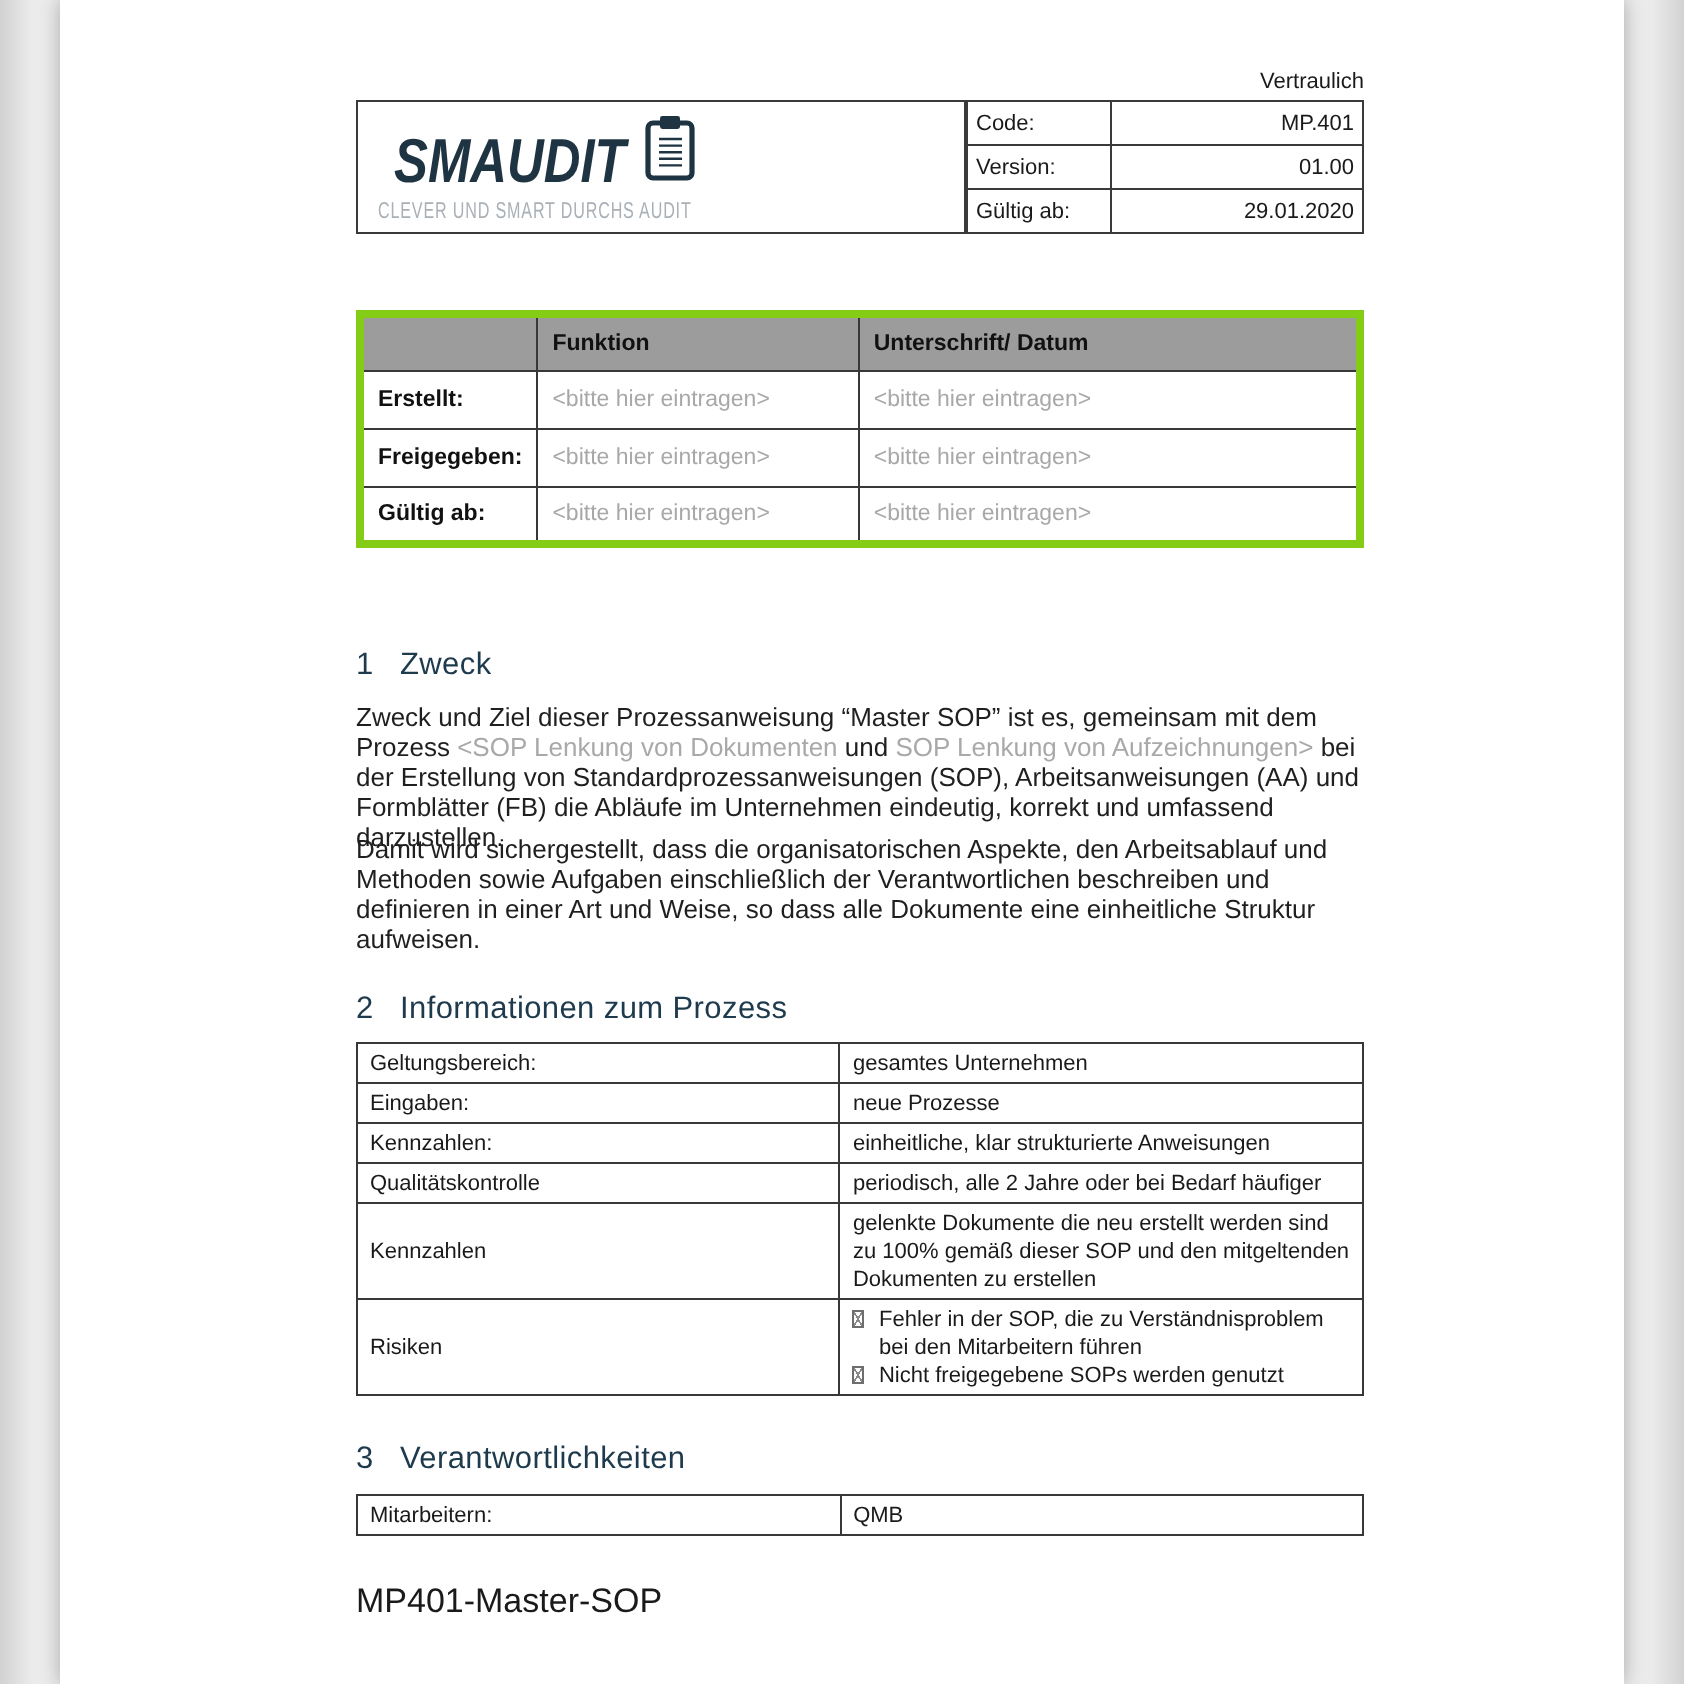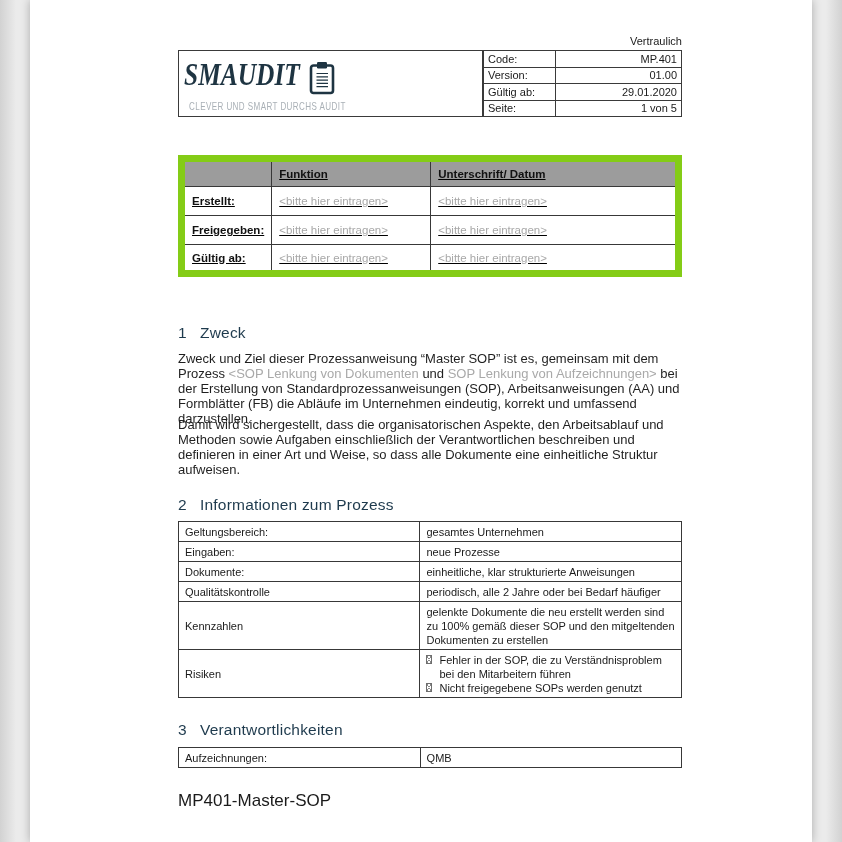--- a/index.html
+++ b/index.html
@@ -20,38 +20,38 @@
   
   .confidential { position:absolute; top:35px; right:0; font-size:11px; color:#1a1a1a; }
 
   
   .header-block { position:absolute; top:50px; left:0; width:504px; height:67px; display:flex; }
   .logo-cell {
     width:305px; height:67px;
     border:1.5px solid #3a3a3a; border-right:1px solid #3a3a3a;
     background:#fff; overflow:hidden;
   }
-  .brand-row { display:flex; align-items:flex-start; margin:9px 0 0 5px; height:36px;font-family:Liberation Serif, serif; }
+  .brand-row { display:flex; align-items:flex-end; margin:9px 0 0 18px; height:36px; }
   .brand {
     display:inline-block; font-size:31px; line-height:30px; font-weight:700; font-style:italic;
     color:#1e3442; transform:scaleX(.82); transform-origin:left top; white-space:nowrap;
   }
   .clipboard { margin-left:-16px; margin-top:1px; }
   .tagline {
     display:inline-block; margin:1px 0 0 10px; font-size:11.5px; font-weight:500;
     letter-spacing:.6px; color:#a9b0b6; transform:scaleX(.70); transform-origin:left top;
     white-space:nowrap;
   }
   .info-table { width:199px; height:67px; border-collapse:collapse; border:1.5px solid #3a3a3a; }
   .info-table td { border:1px solid #3a3a3a; font-size:11px; color:#1a1a1a; padding:0 4px; height:14px; }
   .info-table td.lab { width:72px; }
   .info-table td.val { width:127px; text-align:right; }
 
   
-  .approval { position:absolute; top:155px; left:0; width:504px; border-collapse:collapse; border:7px solid #84cc16;text-decoration:underline; }
+  .approval { position:absolute; top:155px; left:0; width:504px; border-collapse:collapse; border:4px solid #84cc16; }
   .approval td, .approval th { border:1px solid #383838; font-size:11.5px; padding:0 7px; text-align:left; vertical-align:middle; }
   .approval th { height:28px; background:#9c9c9c; color:#111; font-weight:700; }
   .approval td { height:29px; }
   .approval td.rowlab { font-weight:700; color:#111; }
   .approval td.ph, .ph-text { color:#a8a8a8; font-weight:400; }
   .c1 { width:72px; } .c2 { width:168px; } .c3 { width:264px; }
 
   
   .sec-h { position:absolute; left:0; display:flex; color:#1e3a4d; font-size:15.5px; font-weight:500; letter-spacing:.2px; }
   .sec-h .num { width:22px; flex:0 0 22px; }
@@ -108,24 +108,20 @@
           <td class="val">MP.401</td>
         </tr>
         <tr>
           <td class="lab">Version:</td>
           <td class="val">01.00</td>
         </tr>
         <tr>
           <td class="lab">Gültig ab:</td>
           <td class="val">29.01.2020</td>
         </tr>
-        <tr>
-          <td class="lab">Seite:</td>
-          <td class="val">1 von 5</td>
-        </tr>
       </tbody>
         </table>
     </div>
 
     <table class="approval">
       <tbody>
           <tr>
         <th class="c1"></th>
         <th class="c2">Funktion</th>
         <th class="c3">Unterschrift/ Datum</th>
@@ -166,21 +162,21 @@
       <tbody>
           <tr>
         <td class="k">Geltungsbereich:</td>
         <td class="v">gesamtes Unternehmen</td>
       </tr>
       <tr>
         <td class="k">Eingaben:</td>
         <td class="v">neue Prozesse</td>
       </tr>
       <tr>
-        <td class="k">Dokumente:</td>
+        <td class="k">Kennzahlen:</td>
         <td class="v">einheitliche, klar strukturierte Anweisungen</td>
       </tr>
       <tr>
         <td class="k">Qualitätskontrolle</td>
         <td class="v">periodisch, alle 2 Jahre oder bei Bedarf häufiger</td>
       </tr>
       <tr>
         <td class="k">Kennzahlen</td>
         <td class="v">gelenkte Dokumente die neu erstellt werden sind zu 100% gemäß dieser SOP und den mitgeltenden Dokumenten zu erstellen</td>
       </tr>
@@ -195,21 +191,21 @@
       </table>
 
     <div class="sec-h h3">
       <span class="num">3</span>
       <span>Verantwortlichkeiten</span>
     </div>
 
     <table class="kv-table t3">
       <tbody>
           <tr>
-        <td class="k">Aufzeichnungen:</td>
+        <td class="k">Mitarbeitern:</td>
         <td class="v">QMB</td>
       </tr>
     </tbody>
       </table>
 
     <div class="doc-footer">MP401-Master-SOP</div>
 
   </div>
 </div>
 

